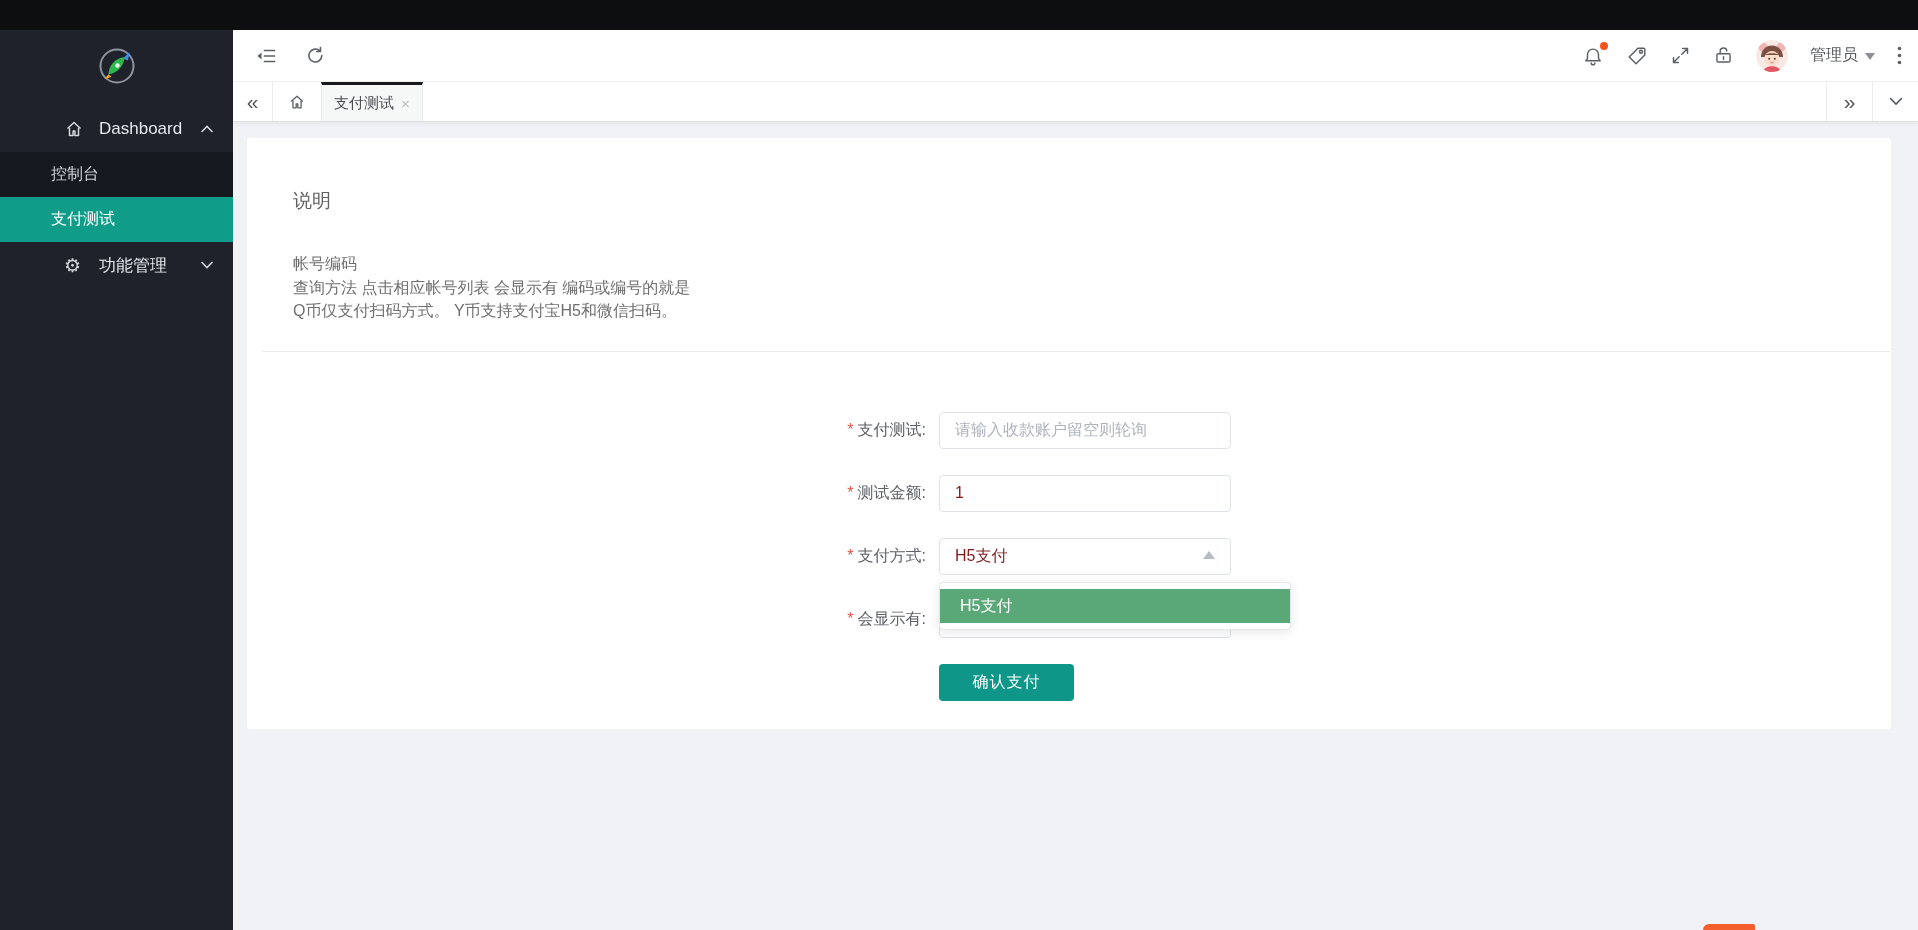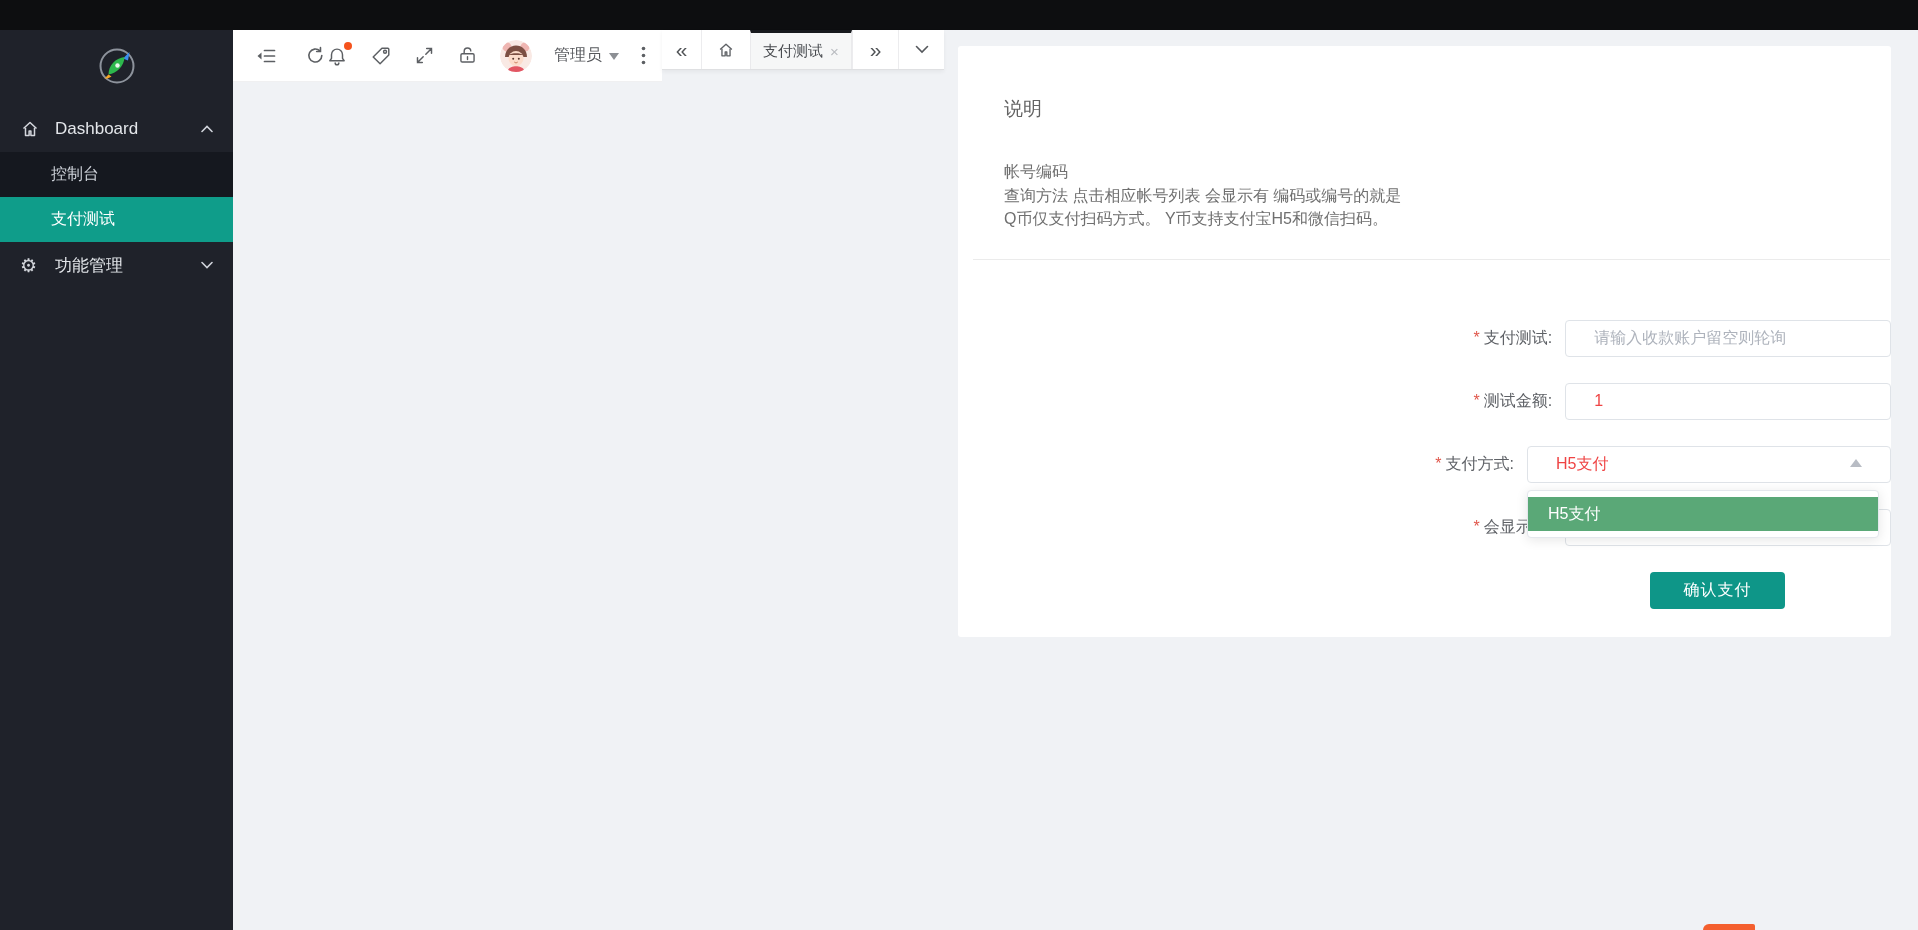--- a/index.html
+++ b/index.html
@@ -9,31 +9,31 @@
 
   
   .top-black { height:30px; width:100%; background:#0d0e10; }
 
   .app { display:flex; height:900px; }
 
   
   .sidebar { width:233px; flex-shrink:0; background:#1f222a; }
   .logo-wrap { height:76px; display:flex; align-items:center; justify-content:center; }
   .menu-item { height:46px; display:flex; align-items:center; padding:0 20px;
-    font-size:17px; color:#e3e6ea; cursor:pointer; }
+    font-size:17px; color:#e3e6ea; cursor:pointer;margin-left:44px; }
   .mi-icon { width:22px; margin-right:13px; display:flex; color:#d4d7dd; }
   .gear-glyph { font-size:19px; line-height:1; color:#d2d5db; }
   .chev { margin-left:auto; display:flex; color:#cfd3da; }
   .submenu { background:#15181f; }
   .submenu-item { height:45px; display:flex; align-items:center; padding-left:51px;
     font-size:16px; color:#ced2d9; cursor:pointer; }
   .submenu-item.active { background:#0f9d8a; color:#fff; }
 
   
-  .main { flex:1; min-width:0; display:flex; flex-direction:row; }
+  .main { flex:1; min-width:0; display:flex; flex-direction:column; }
 
   .topbar { height:52px; background:#fff; display:flex; align-items:center;
     padding:0 16px 0 22px; border-bottom:1px solid #f0f0f1; }
   .tb-left { display:flex; align-items:center; gap:28px; }
   .tb-right { margin-left:auto; display:flex; align-items:center; gap:22px; }
   .tb-icon { display:flex; color:#5c5f63; position:relative; cursor:pointer; }
   .dot { position:absolute; top:-3px; right:-4px; width:8px; height:8px;
     border-radius:50%; background:#f5531d; }
   .avatar { width:32px; height:32px; border-radius:50%; overflow:hidden; cursor:pointer; }
   .user { display:flex; align-items:center; gap:7px; font-size:16px; color:#56585c; cursor:pointer; }
@@ -60,22 +60,22 @@
   .card { margin:16px 27px 0 14px; height:591px; background:#fff; border-radius:3px; }
   .card-title { margin:0; padding:50px 0 0 46px; font-size:19px; font-weight:400; color:#626262; }
   .desc { margin:38px 0 0 46px; font-size:16px; line-height:23.5px; color:#6f6f6f; }
   .divider { border:0; border-top:1px solid #ebebeb; margin:28px 1px 0 15px; }
 
   .form { margin-top:60px; }
   .form-row { display:flex; align-items:center; height:37px; margin-bottom:26px; }
   .form-label { width:692px; display:flex; justify-content:flex-end; align-items:center;
     padding-right:13px; font-size:16px; color:#5e6166; }
   .req { color:#e0564a; margin-right:4px; }
-  .control { width:364px; height:37px; border:1px solid #dfe3e8; border-radius:4px;
-    padding:0 28px; font-size:16px; color:#ef4444; background:#fff;
+  .control { width:292px; height:37px; border:1px solid #dfe3e8; border-radius:4px;
+    padding:0 15px; font-size:16px; color:#7f1d1d; background:#fff;
     display:flex; align-items:center; font-family:inherit; }
   input.control { outline:none; }
   input.control::placeholder { color:#aeb3bc; }
   .select { justify-content:space-between; cursor:pointer; }
   .sel-caret-up { width:0; height:0; border:6px solid transparent;
     border-bottom:8px solid #b8bcc4; margin-top:-8px; }
   .select-wrap { position:relative; }
   .dropdown { position:absolute; top:44px; left:0; width:352px; background:#fff;
     border:1px solid #e4e7ed; border-radius:4px; box-shadow:0 2px 12px rgba(0,0,0,.1);
     padding:6px 0; z-index:20; }

